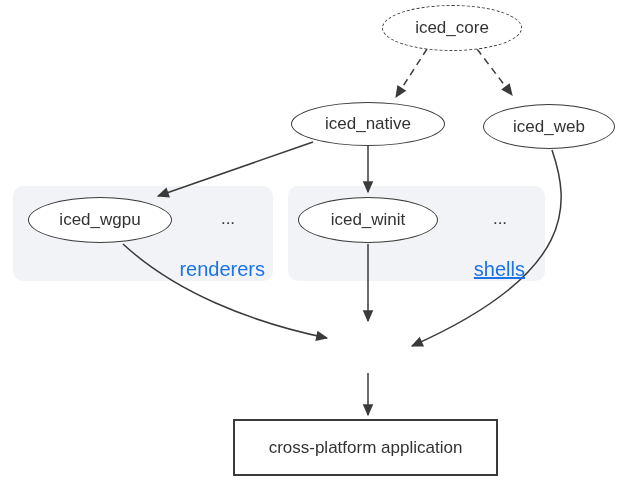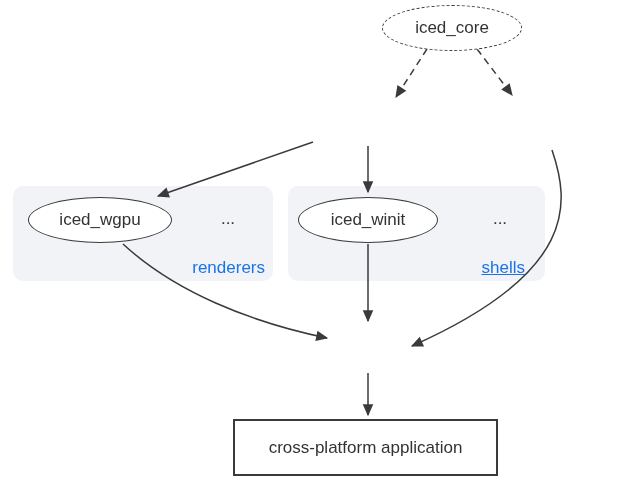--- a/index.html
+++ b/index.html
@@ -35,21 +35,21 @@
     stroke: none;
   }
   .group-box {
     position: absolute;
     background: var(--group-fill, #f1f3f6);
     border-radius: 10px;
     z-index: 1;
   }
   .group-label {
     position: absolute;
-    font-size: 17px;
+    font-size: 20px;
     color: var(--accent, #1a73e8);
     z-index: 3;
     white-space: nowrap;
   }
   .ellipsis {
     position: absolute;
     font-size: 17px;
     color: var(--text, #333333);
     z-index: 3;
     text-align: center;
@@ -126,21 +126,27 @@
     <path class="edge" d="M 123 244 C 175 292 250 322 327 338" marker-end="url(#arrow)"></path>
     <path class="edge" d="M 368 244 L 368 321" marker-end="url(#arrow)"></path>
     <path class="edge" d="M 552 150 C 570 203 578 272 412 346" marker-end="url(#arrow)"></path>
     <path class="edge" d="M 368 373 L 368 415" marker-end="url(#arrow)"></path>
   </svg>
 
   <div class="node dashed-node" id="node-iced-core">
     <span>iced_core</span>
   </div>
 
+  <div class="node" id="node-iced-native">
+    <span>iced_native</span>
+  </div>
 
+  <div class="node" id="node-iced-web">
+    <span>iced_web</span>
+  </div>
 
   <div class="node" id="node-iced-winit">
     <span>iced_winit</span>
   </div>
 
   <div class="node" id="node-iced-wgpu">
     <span>iced_wgpu</span>
   </div>
 
 

